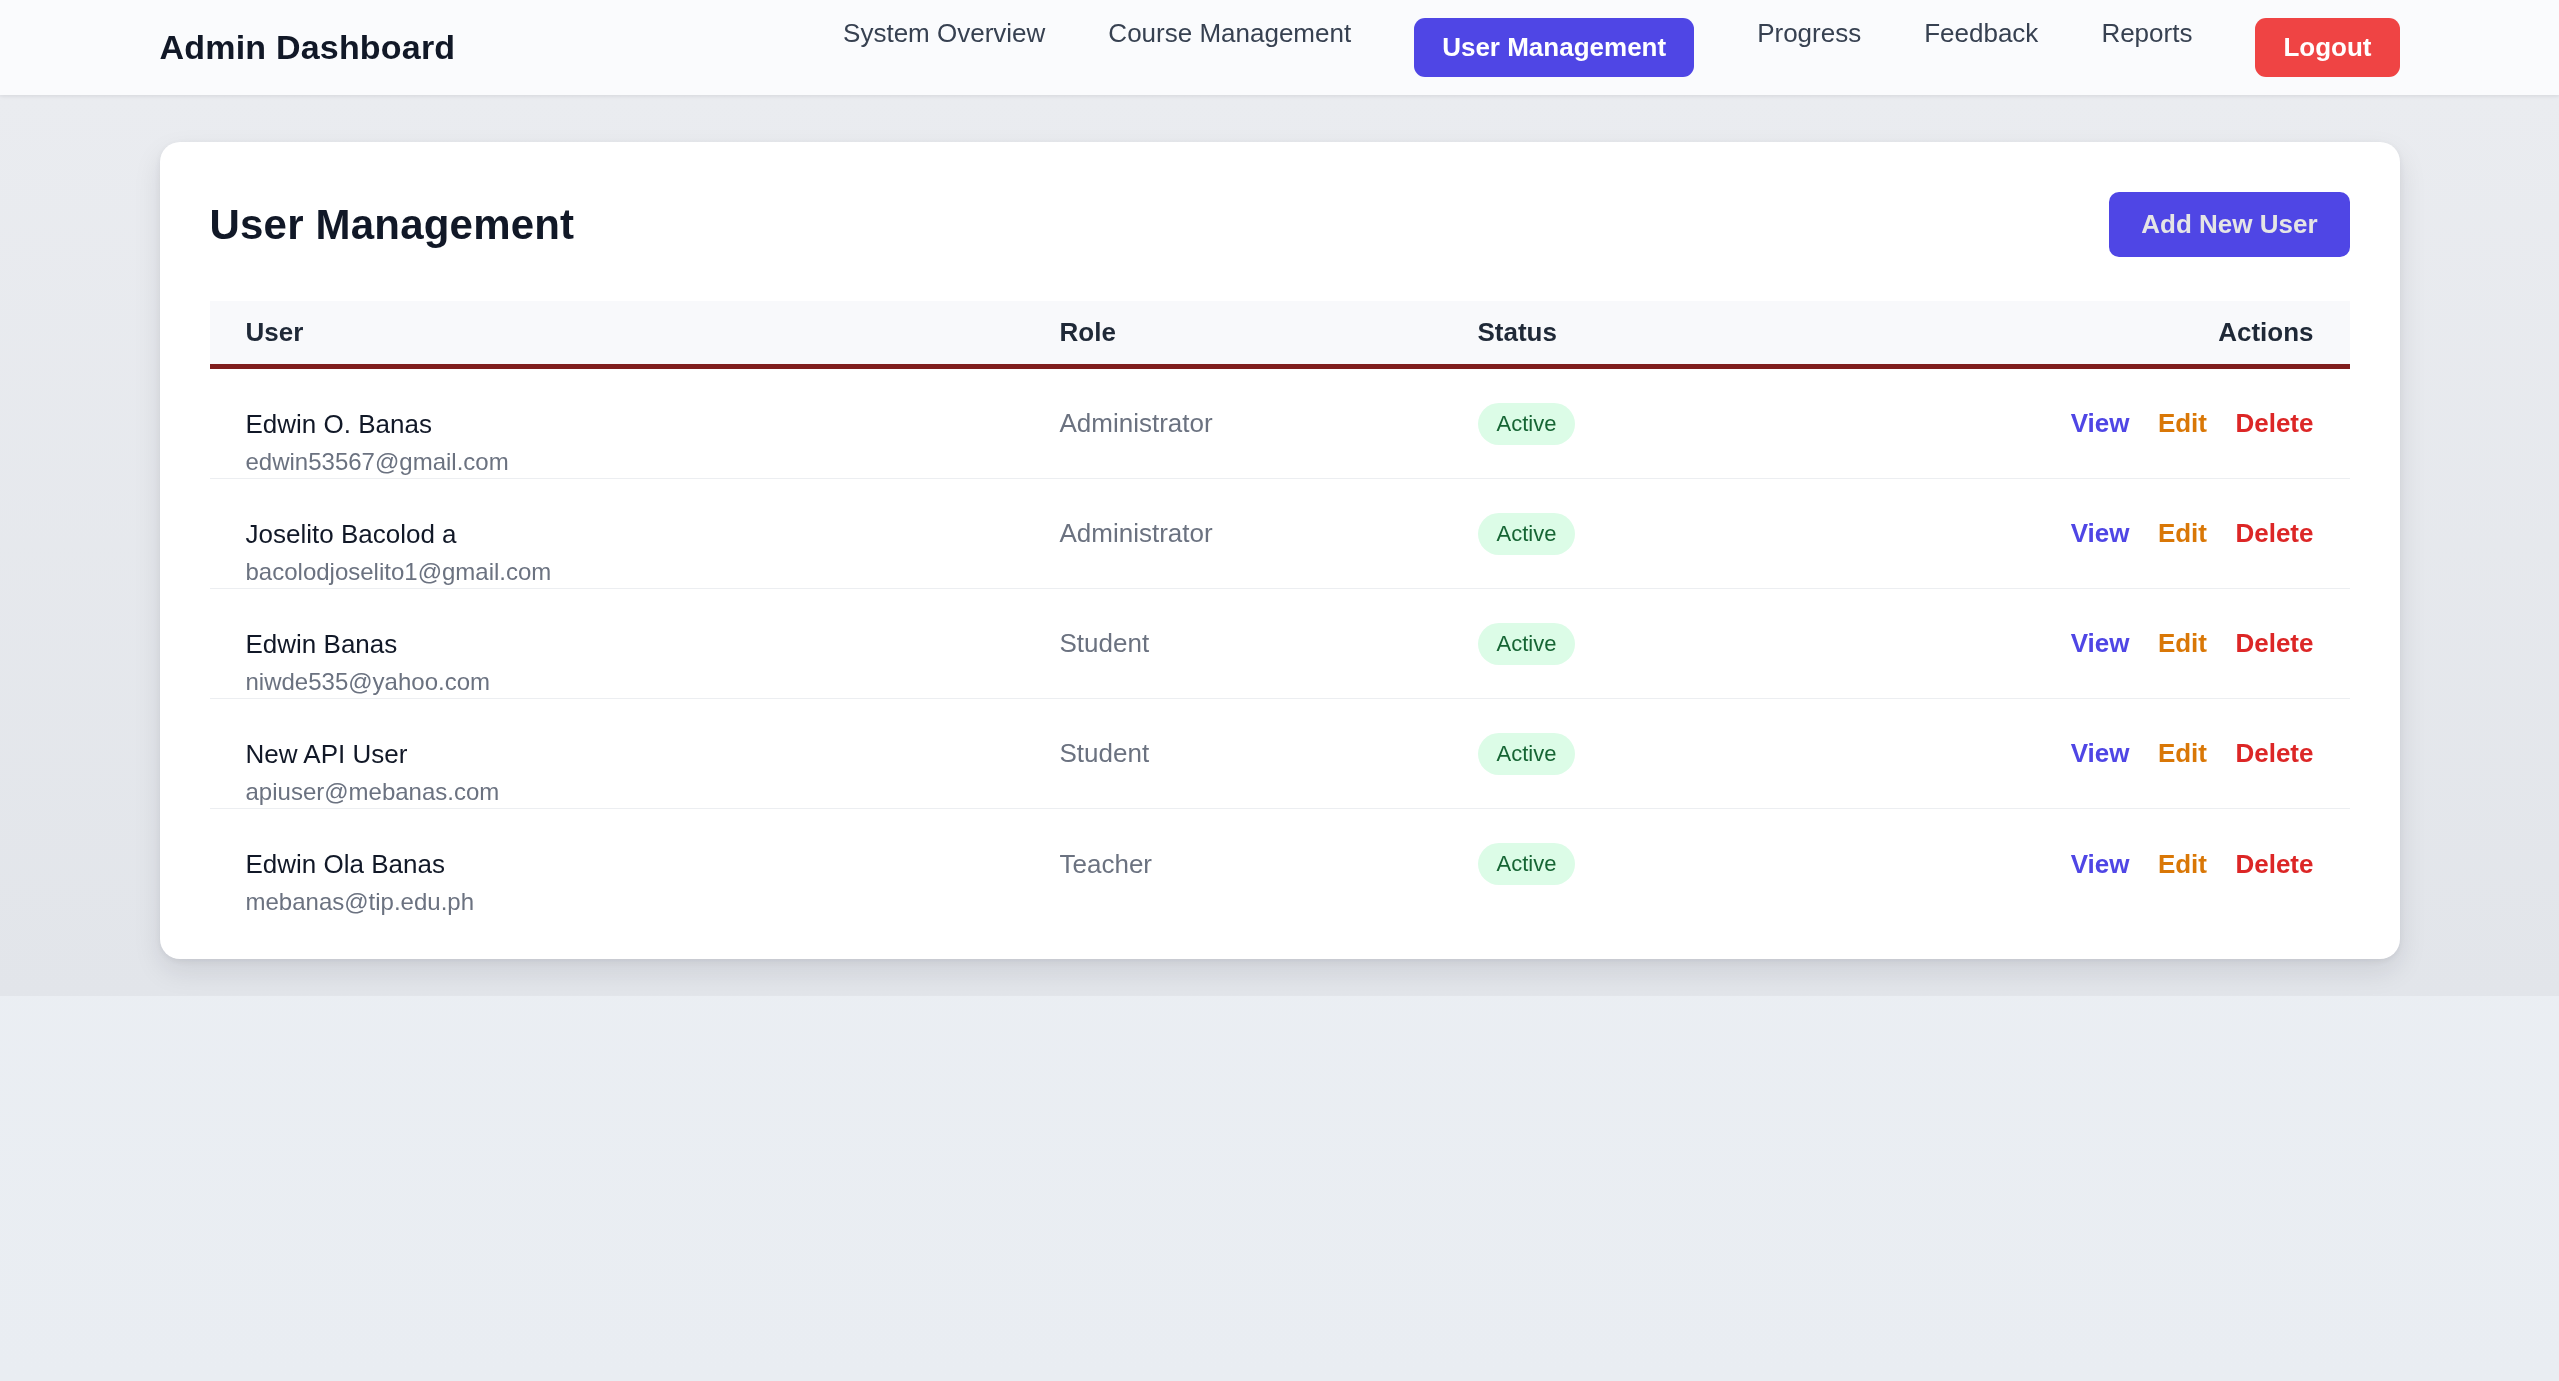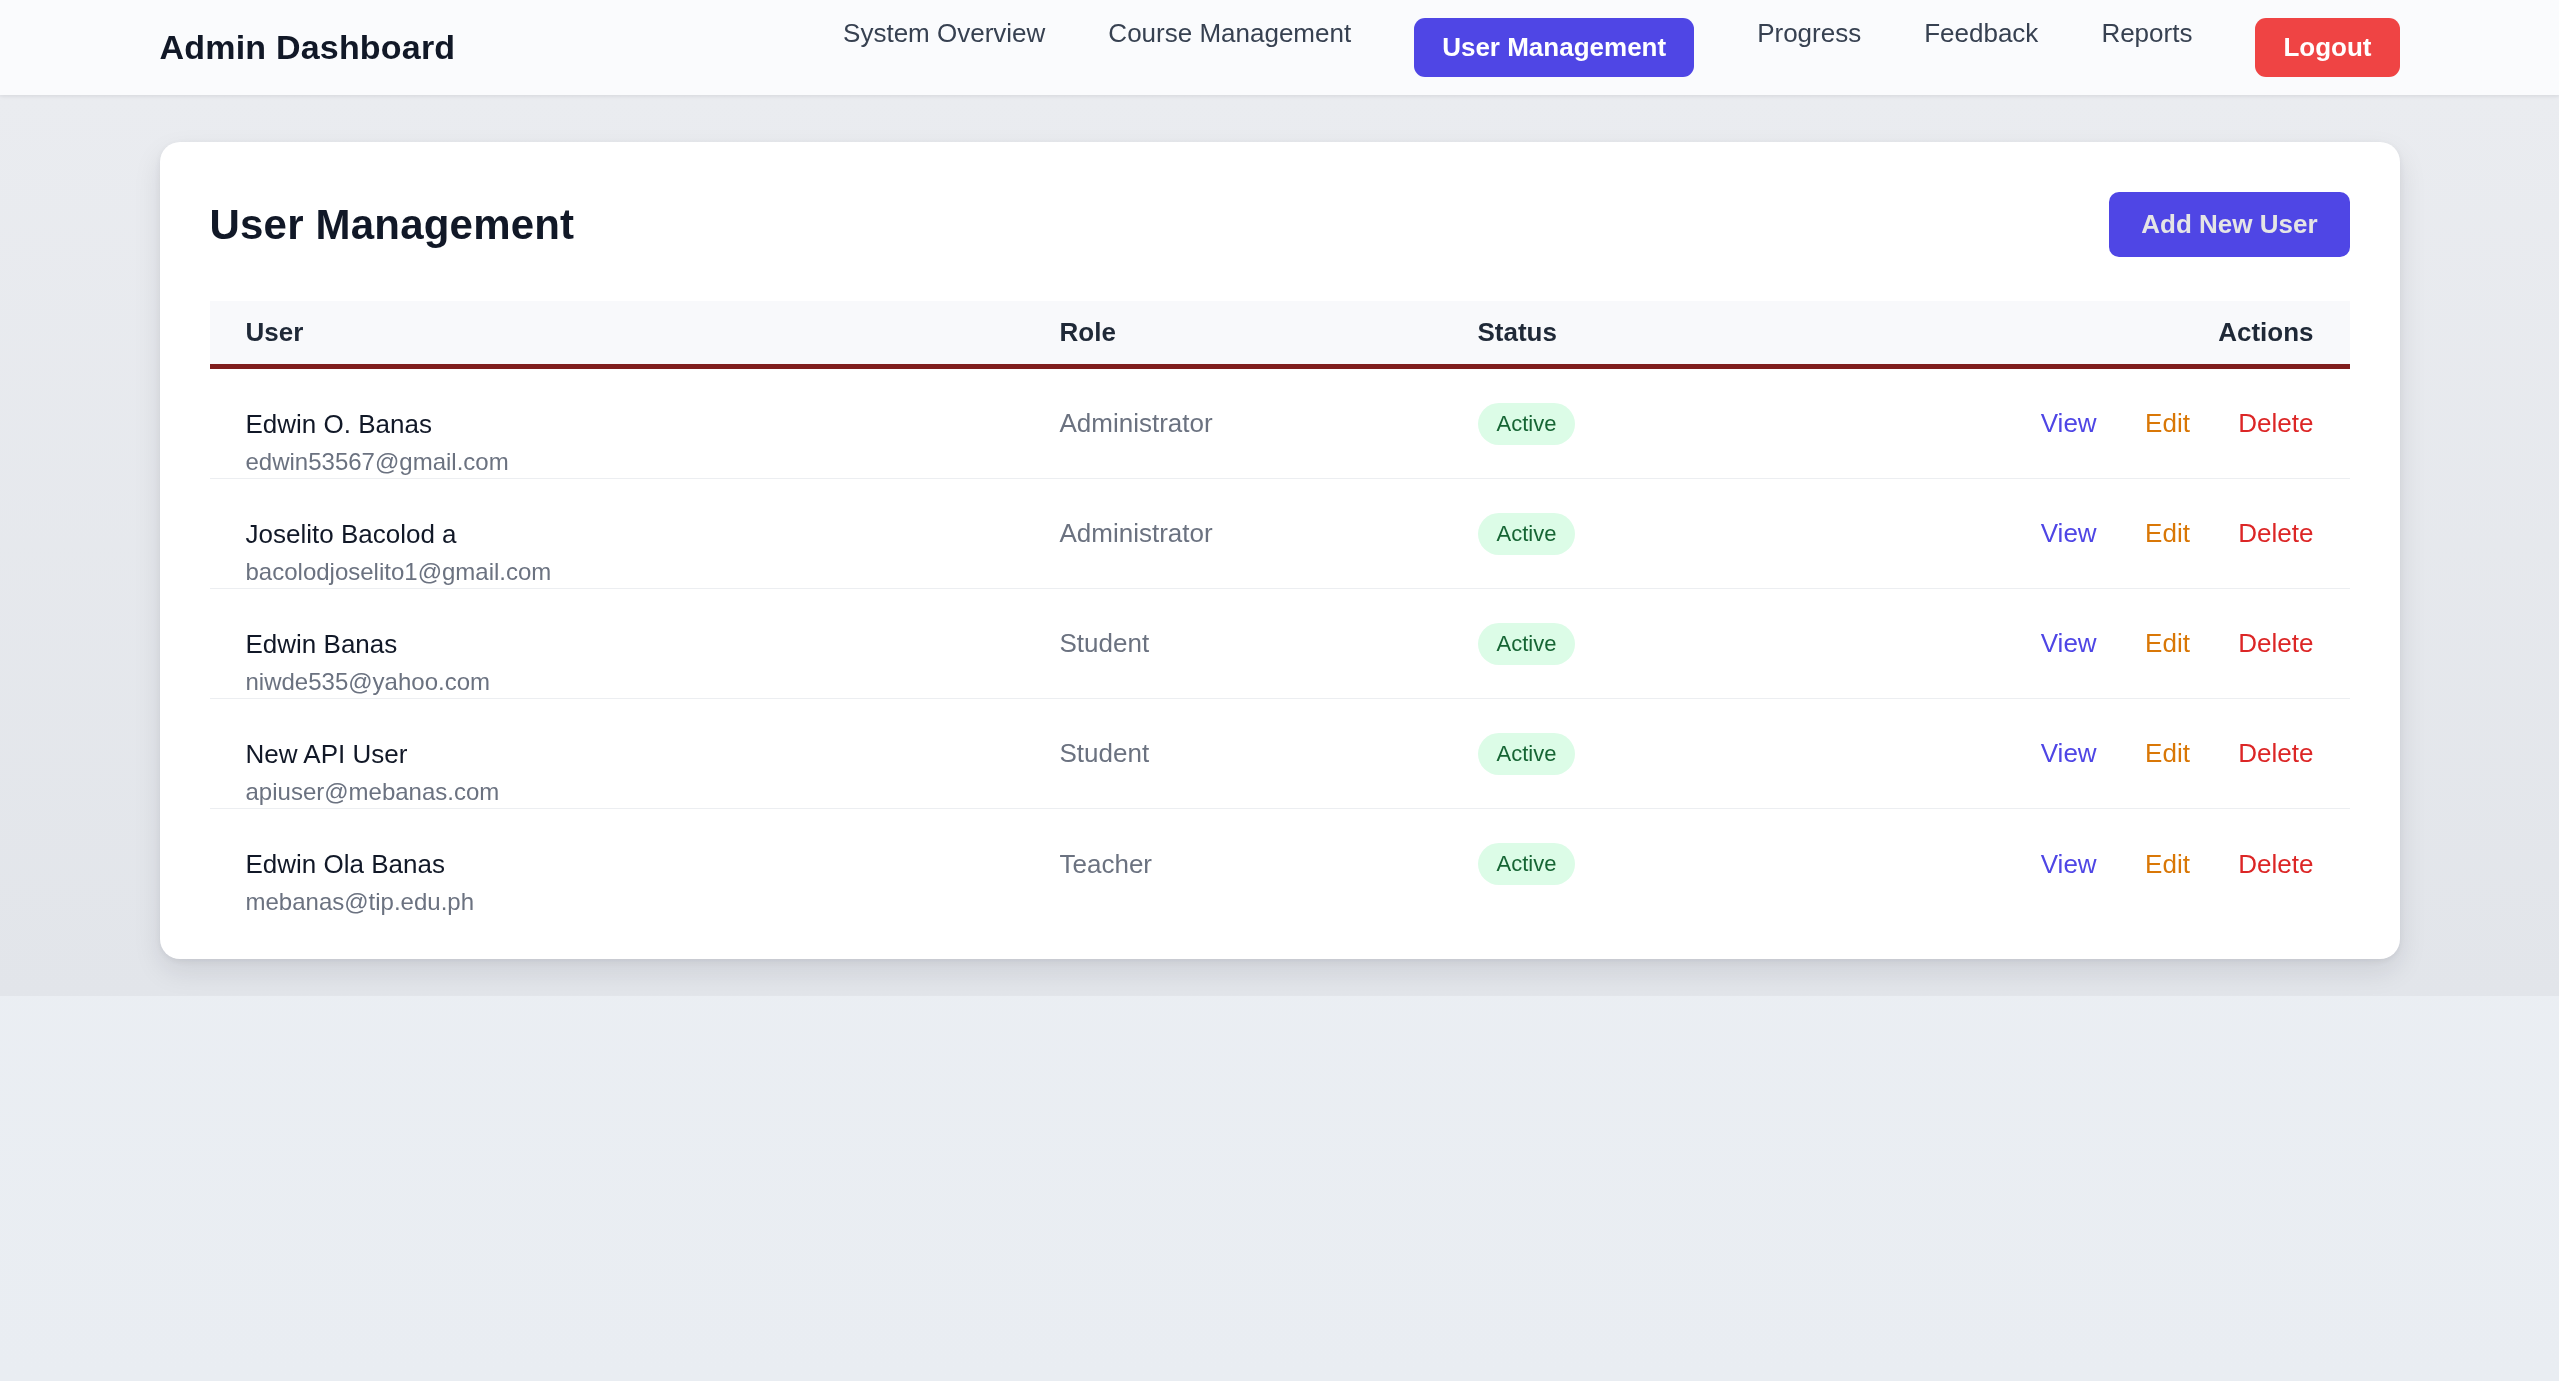--- a/index.html
+++ b/index.html
@@ -96,23 +96,23 @@
   .uemail { font-size: 24px; color: #6b7280; }
   .role { font-size: 26px; color: #6b7280; }
   .badge {
     display: inline-block;
     background: #dcfce7; color: #166534;
     font-size: 22px; font-weight: 500;
     padding: 8px 19px; border-radius: 999px;
   }
   .actions { text-align: right; white-space: nowrap; }
   .lnk {
-    font-size: 26px; font-weight: 400;
+    font-size: 26px; font-weight: 700;
     text-decoration: none; cursor: pointer;
-    margin-left: 44px;
+    margin-left: 24px;
   }
   .lnk.view { color: #4f46e5; }
   .lnk.edit { color: #d97706; }
   .lnk.delete { color: #dc2626; }
 </style>
 </head>
 <body>
 
 <header class="navbar">
   <div class="nav-inner">

